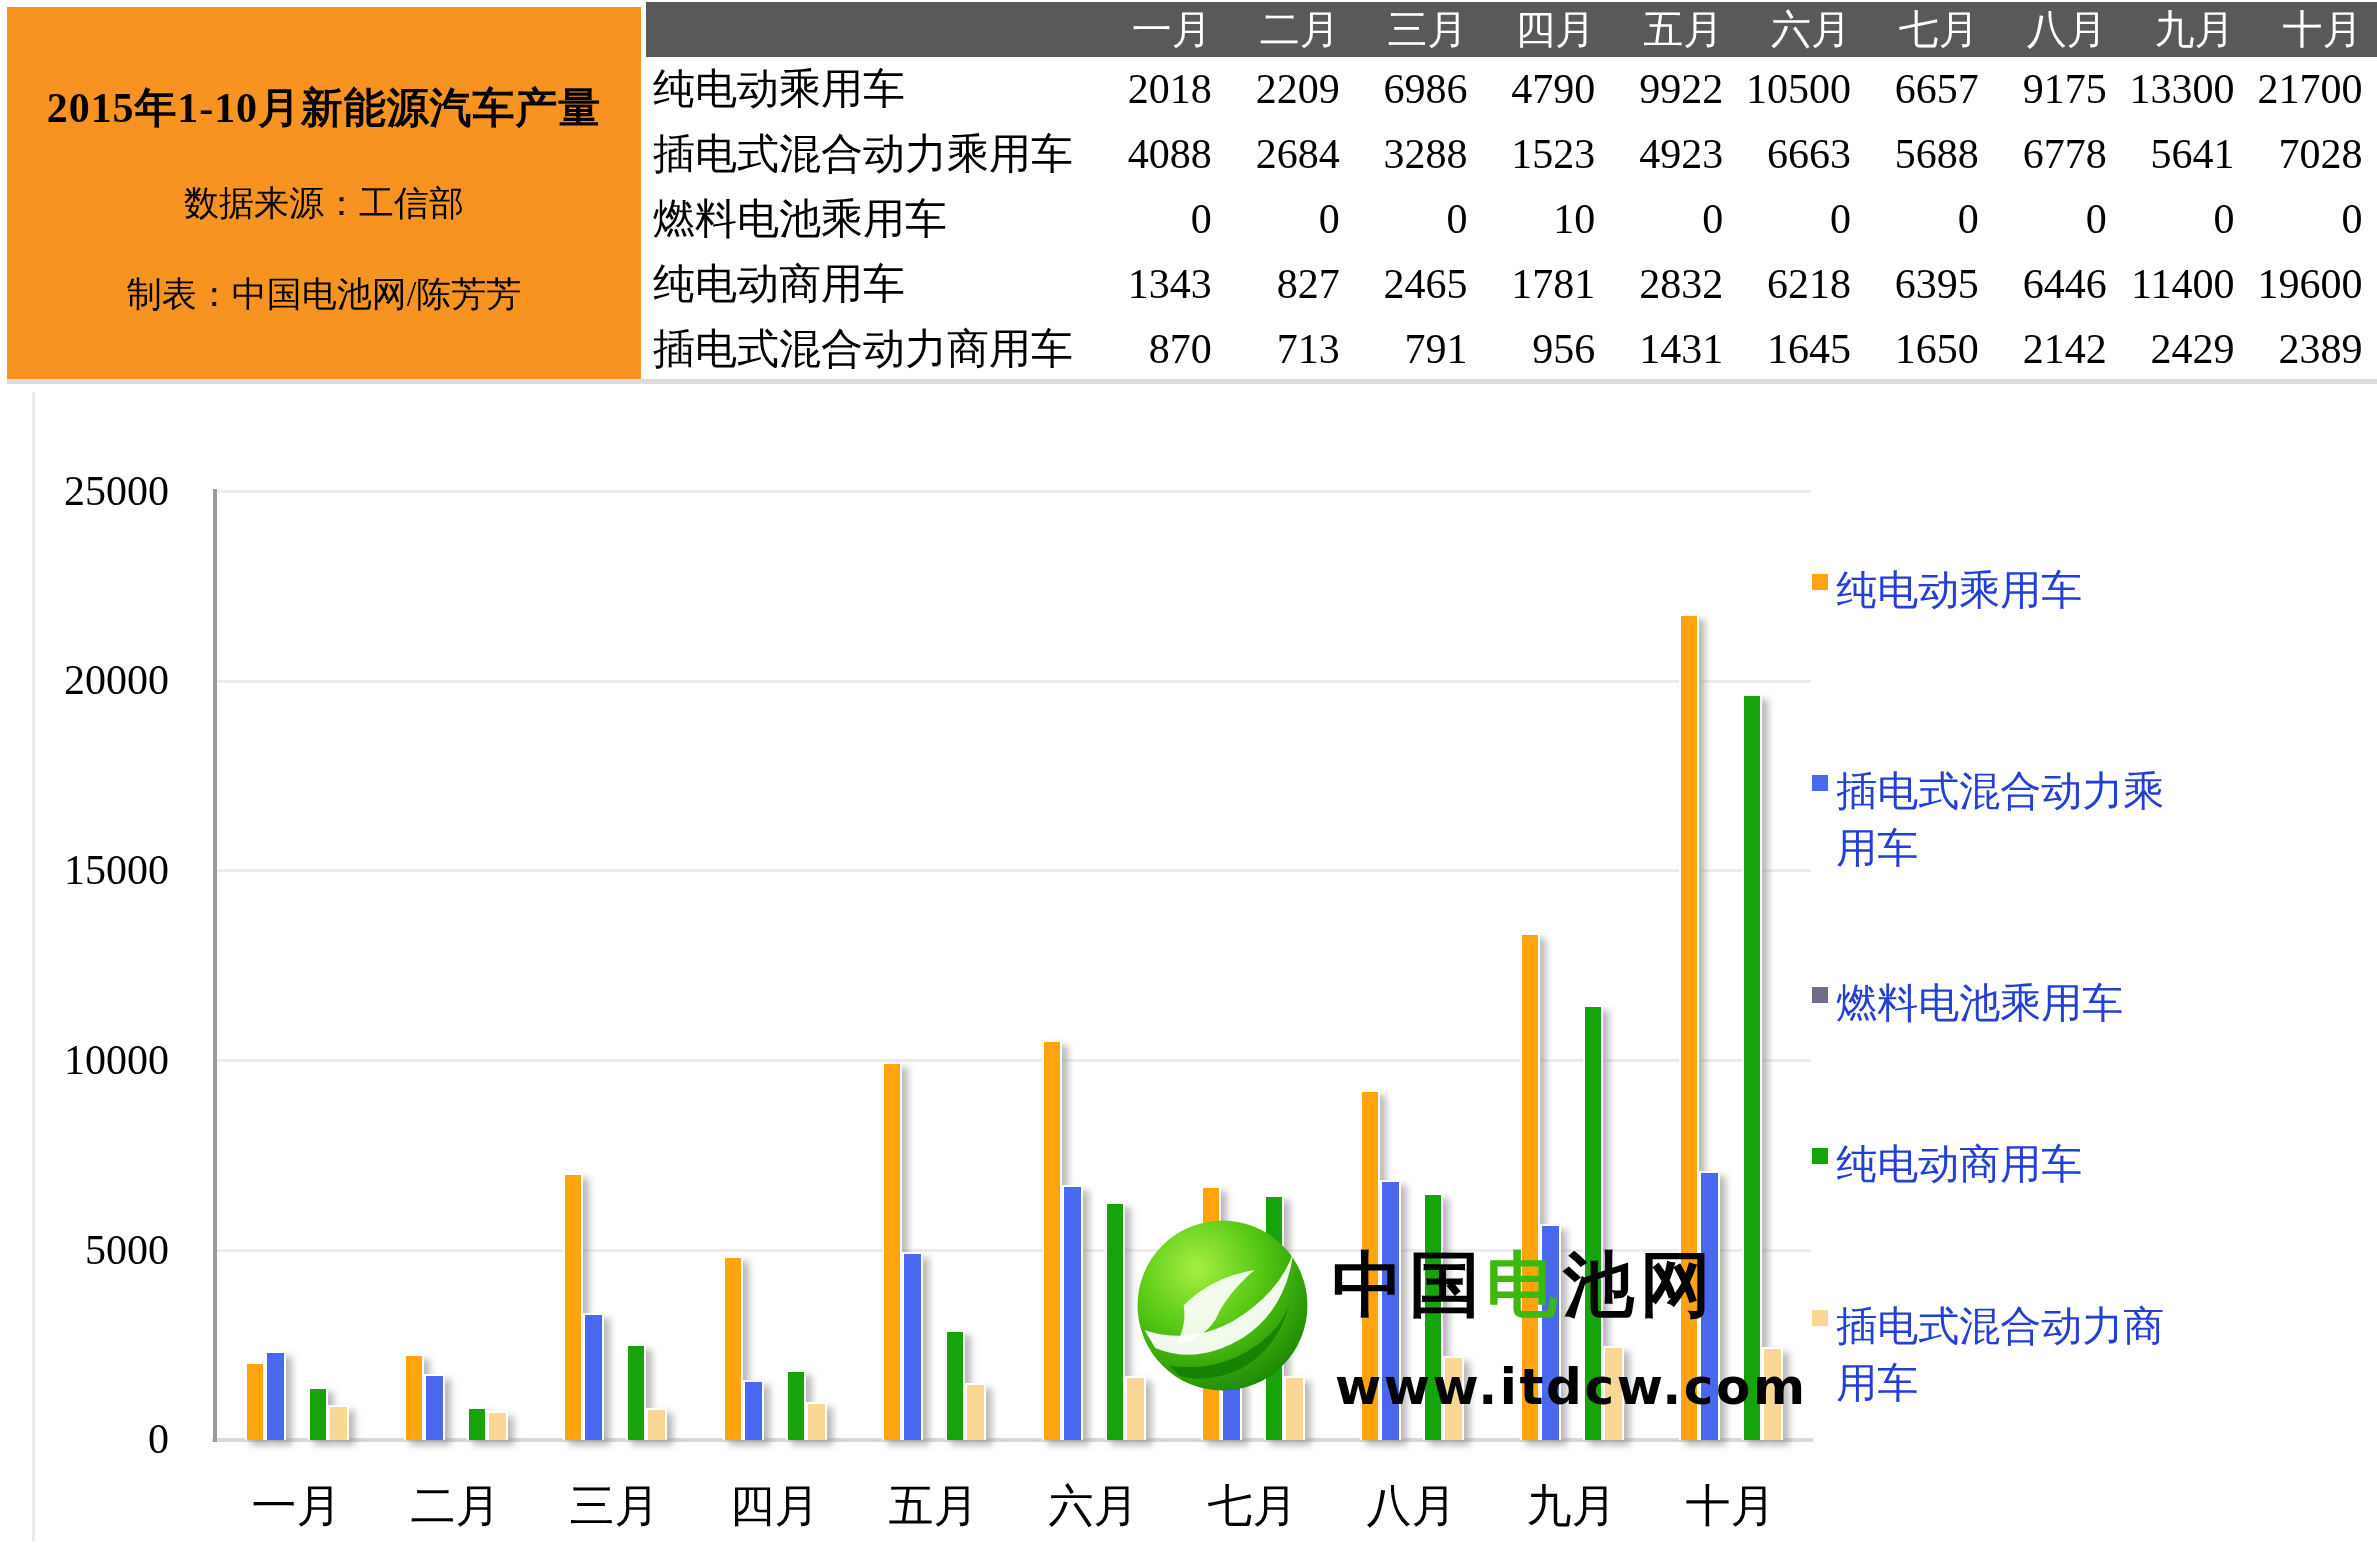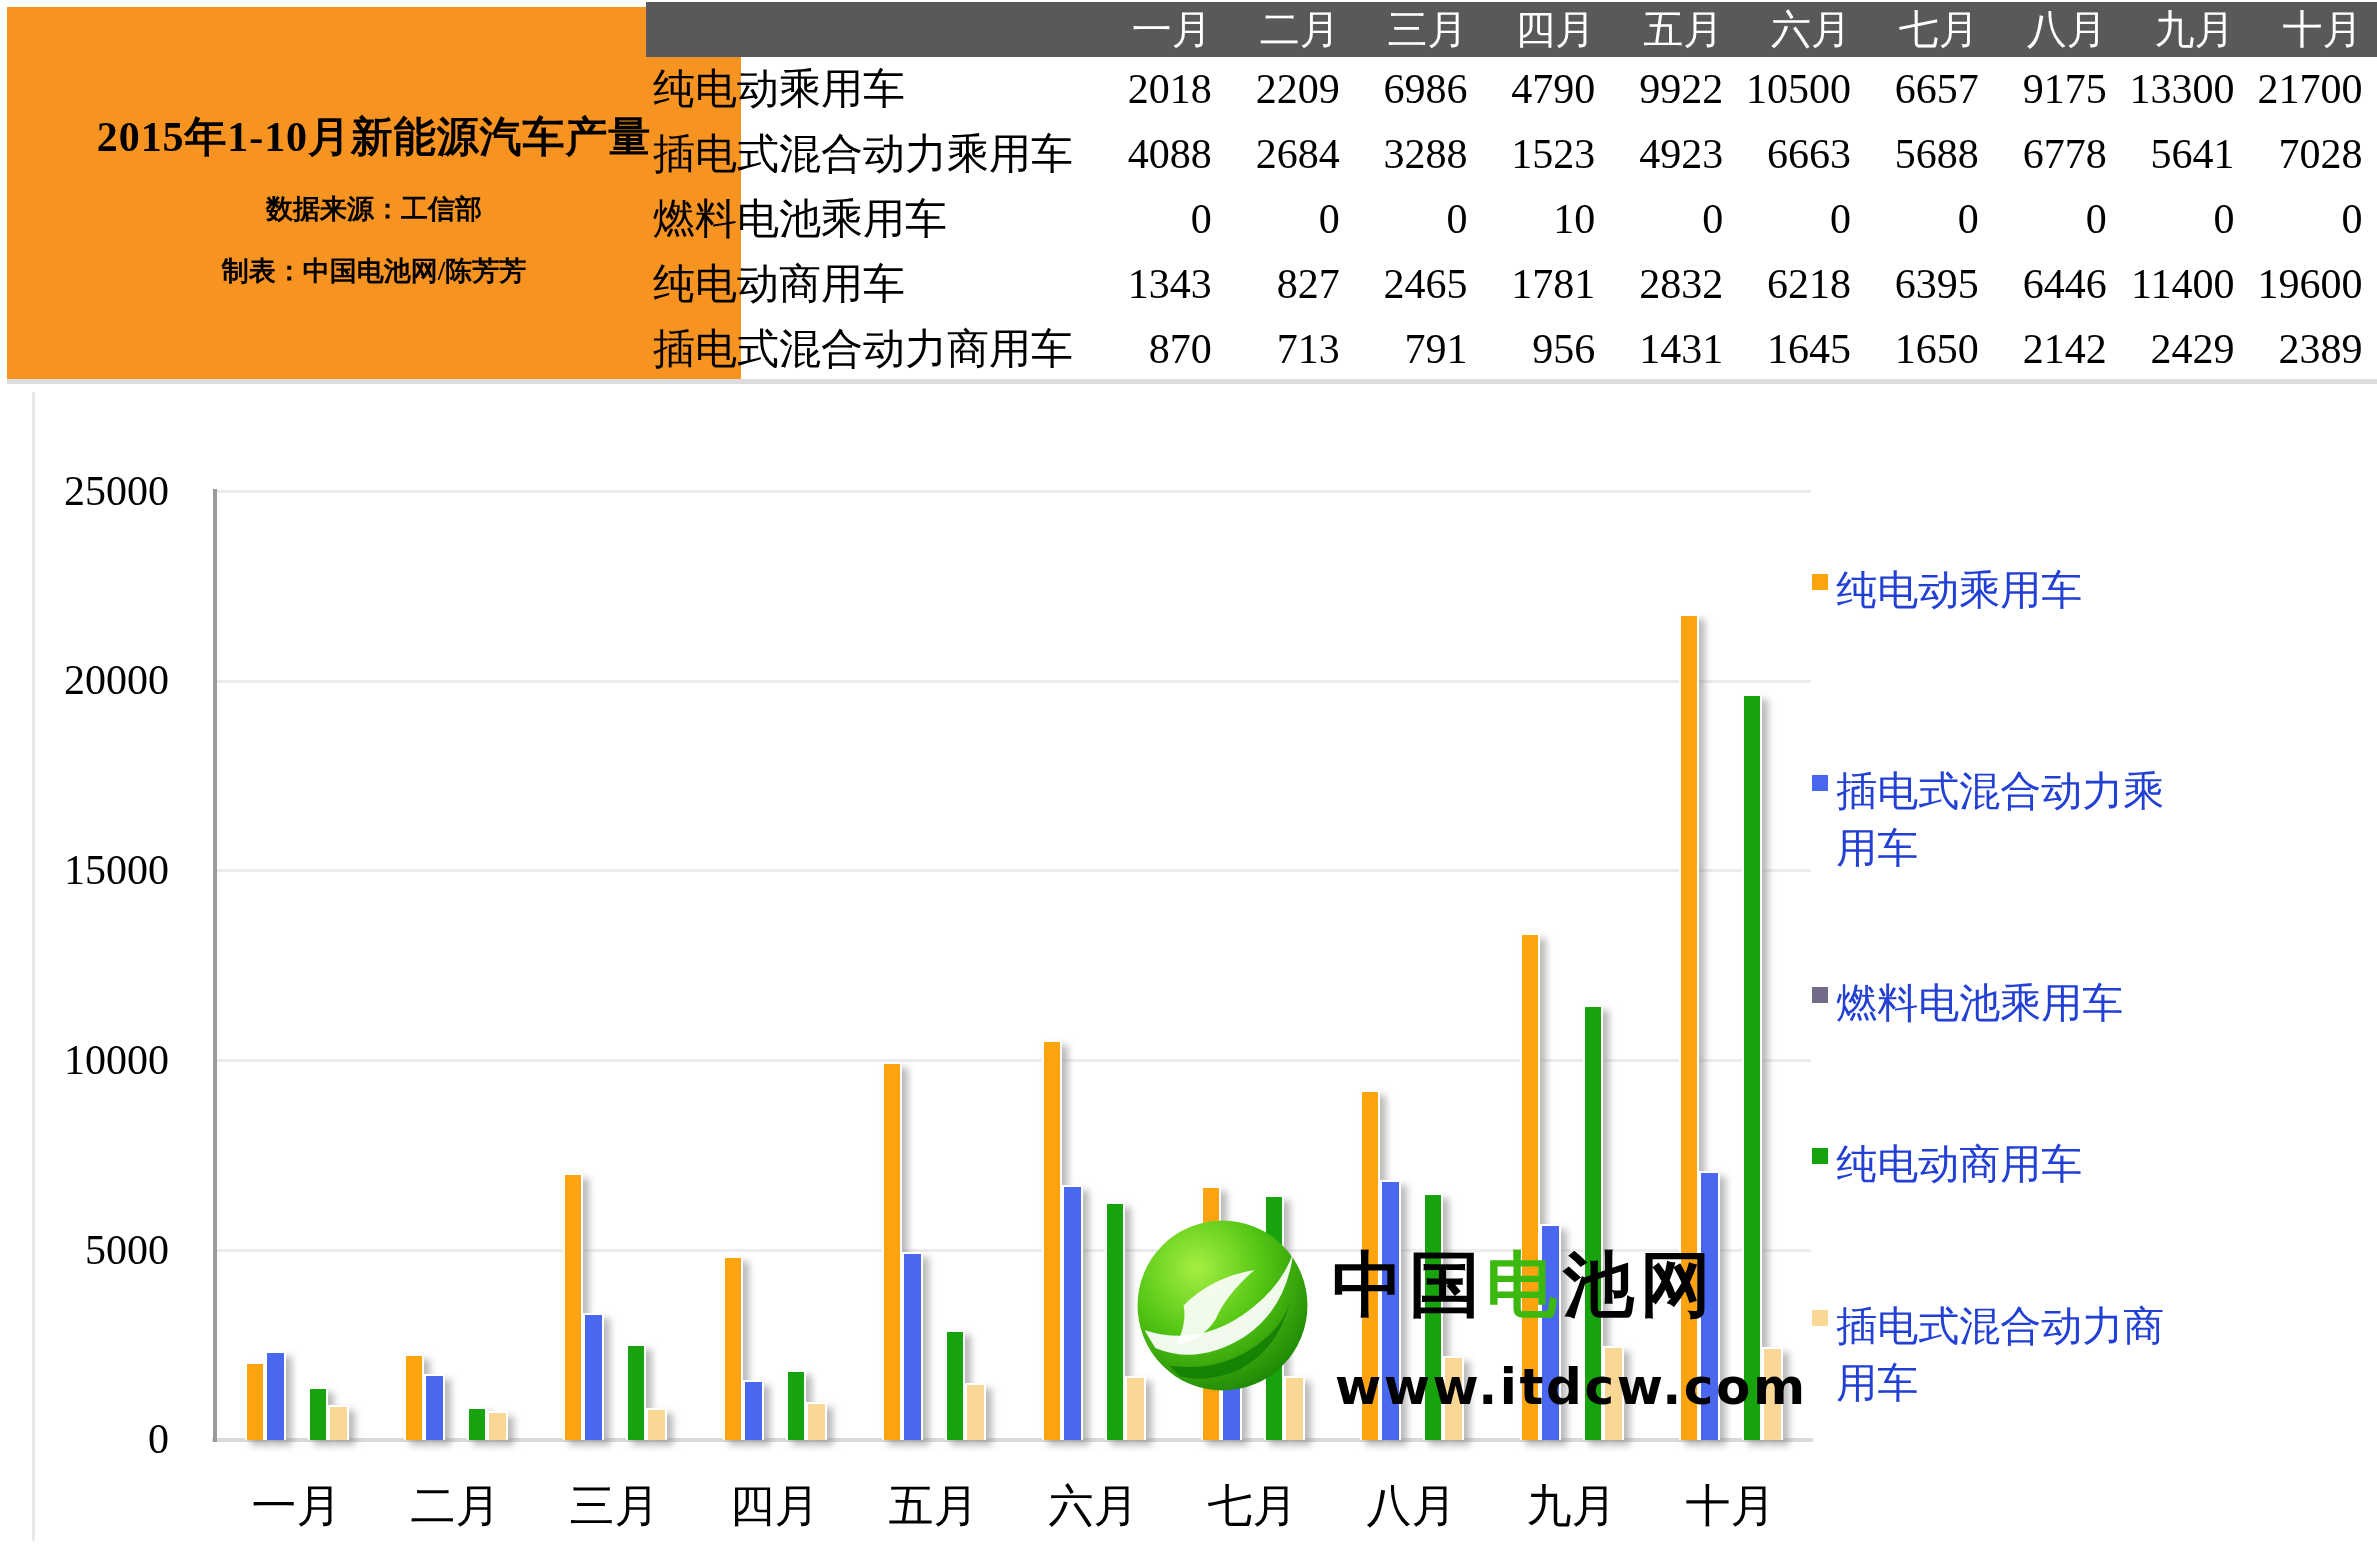--- a/index.html
+++ b/index.html
@@ -1,23 +1,23 @@
 <!DOCTYPE html>
 <html style="font-size:14px"><head>
 <meta charset="utf-8">
 <style>
   html,body{margin:0;padding:0;background:#fff;}
   #canvas{position:relative;width:2377px;height:1546px;background:#ffffff;overflow:hidden;
           font-family:"Liberation Serif","DejaVu Serif",serif;color:#000;}
   
-  .title-box{position:absolute;left:7px;top:7px;width:734px;height:372px;
+  .title-box{position:absolute;left:7px;top:7px;width:634px;height:372px;
              display:flex;flex-direction:column;align-items:center;justify-content:center;
              gap:26px;padding-top:12px;box-sizing:border-box;}
   .title-main{font-size:42px;font-weight:bold;letter-spacing:0.9px;white-space:nowrap;}
-  .title-sub{font-size:27px;font-weight:bold;white-space:nowrap;}
+  .title-sub{font-size:35px;font-weight:normal;white-space:nowrap;margin-top:18px;}
   
   .data-table{position:absolute;left:646px;top:1.7px;width:1732px;border-collapse:collapse;table-layout:fixed;}
   .data-table th,.data-table td{padding:0;margin:0;white-space:nowrap;overflow:hidden;}
   .data-table thead tr{height:52px;}
   .data-table tbody tr{height:65px;}
   .data-table thead th{font-size:40px;font-weight:normal;color:#fff;text-align:right;padding-right:15.6px;}
   .data-table td.lbl{font-size:42px;text-align:left;padding-left:7px;}
   .data-table td.num{font-size:42px;text-align:right;padding-right:15.6px;}
   .table-bottom-strip{position:absolute;left:7px;top:379px;width:2371px;height:5.2px;background:#DCDCDC;}
   

